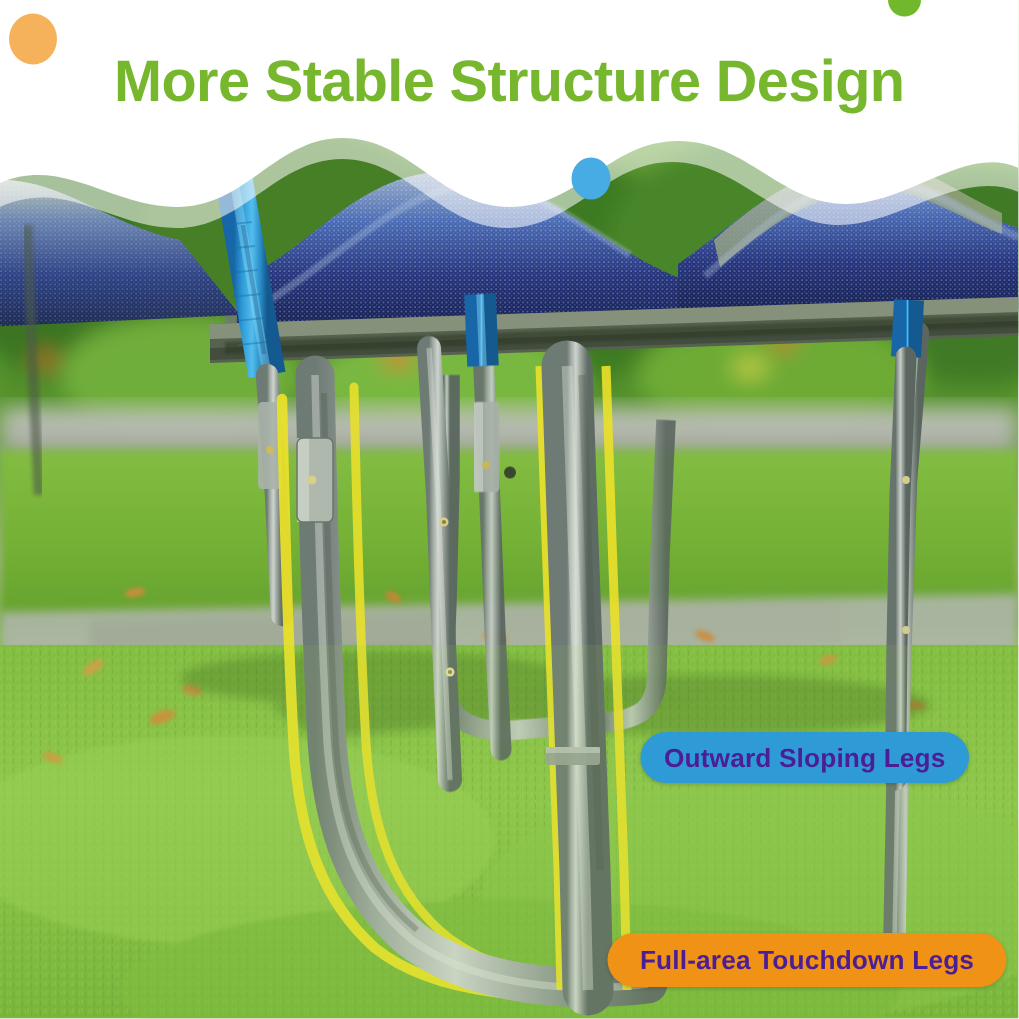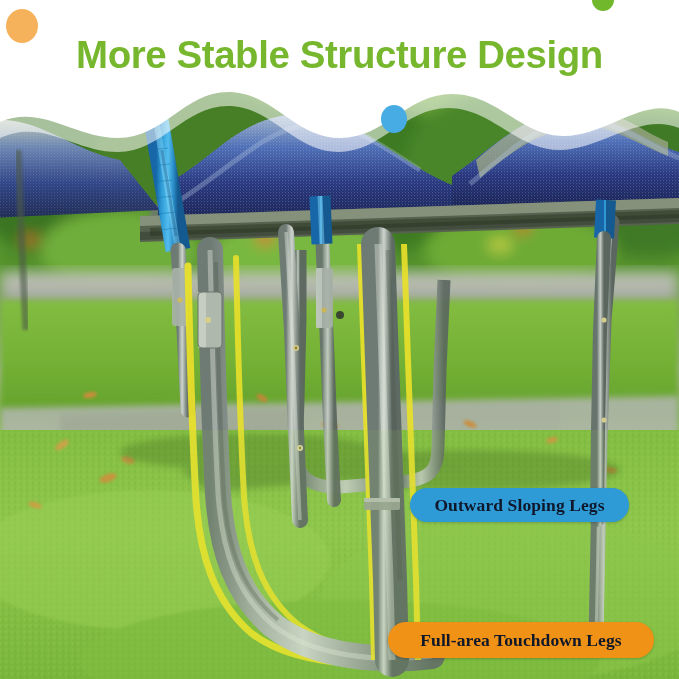--- a/index.html
+++ b/index.html
@@ -84,25 +84,26 @@
     background: #48ACE4;
   }
 
   
   .badge {
     position: absolute;
     display: flex;
     align-items: center;
     justify-content: center;
     border-radius: 999px;
-    color: #0f172a;
-    font-family: Liberation Serif, serif;
+    color: #4c1d95;
+    font-family: Liberation Sans, sans-serif;
     font-weight: bold;
     white-space: nowrap;
     box-shadow: 0 1px 3px rgba(0,0,0,0.20);
+    margin-left: 17px;
   }
   #badge-blue {
     left: 410px;
     top: 488px;
     width: 219px;
     height: 34px;
     background: #2E9BD6;
     font-size: 17.5px;
     letter-spacing: 0.1px;
   }

